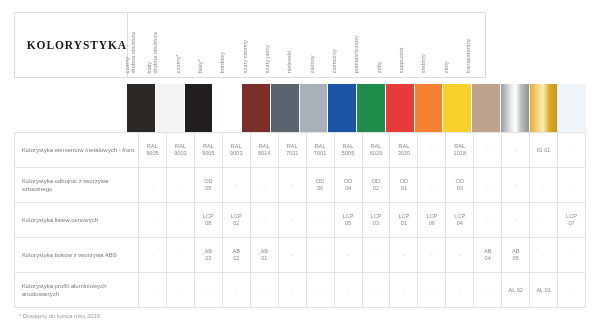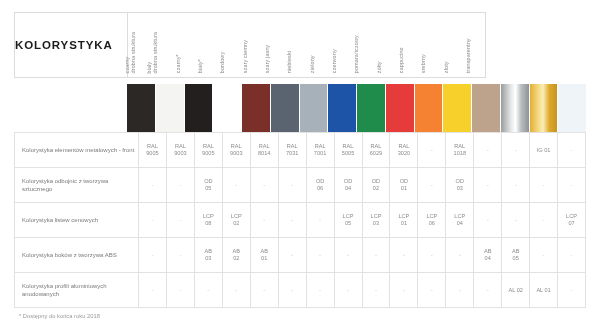--- a/index.html
+++ b/index.html
@@ -16,22 +16,23 @@
   .head-band{
     position:absolute;left:14px;top:12px;
     width:472px;height:66px;
     border:1px solid #dcdcdc;
     box-sizing:border-box;
     display:flex;
   }
   .title-cell{
     width:113px;flex:0 0 113px;
     border-right:1px solid #dcdcdc;
-    display:flex;align-items:center;justify-content:flex-start;
+    display:flex;align-items:center;justify-content:flex-end;
     box-sizing:border-box;
+    font-family:Liberation Serif, serif;
   }
   .title-cell .title{
     font-weight:bold;
     font-size:11.5px;
     letter-spacing:0.9px;
     color:#1b1b1b;
     white-space:nowrap;
   }
   .head-cols{flex:1;display:flex;}
   .hcol{

